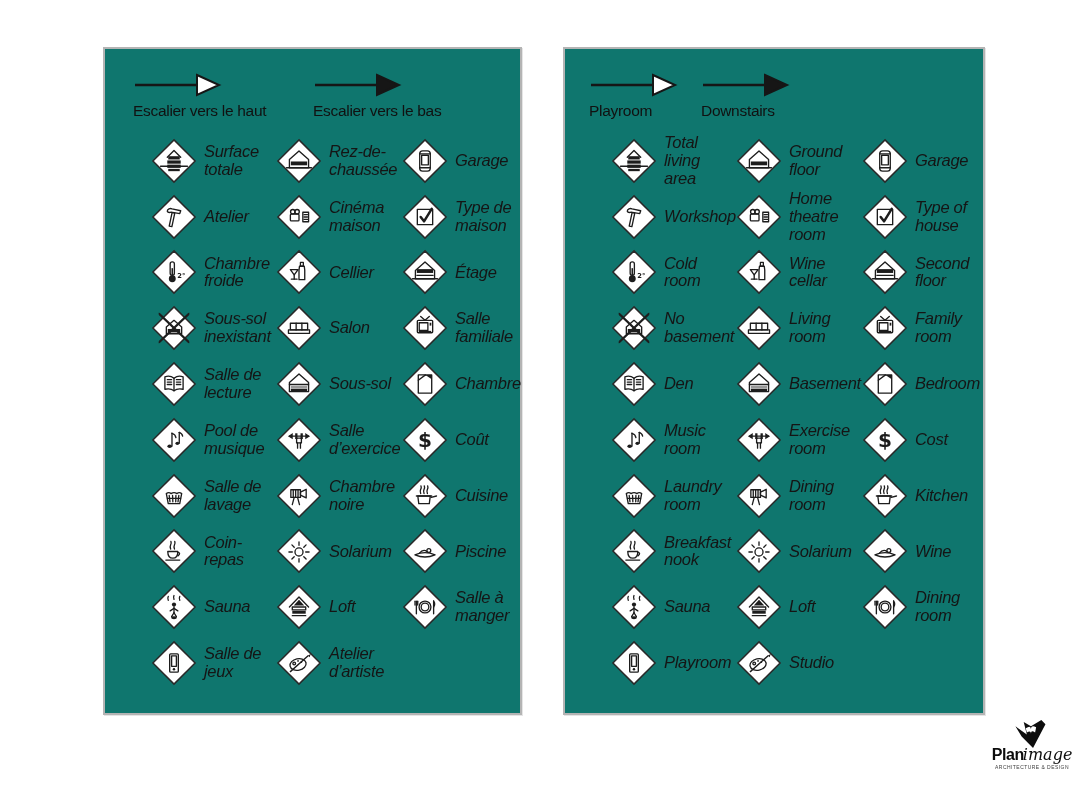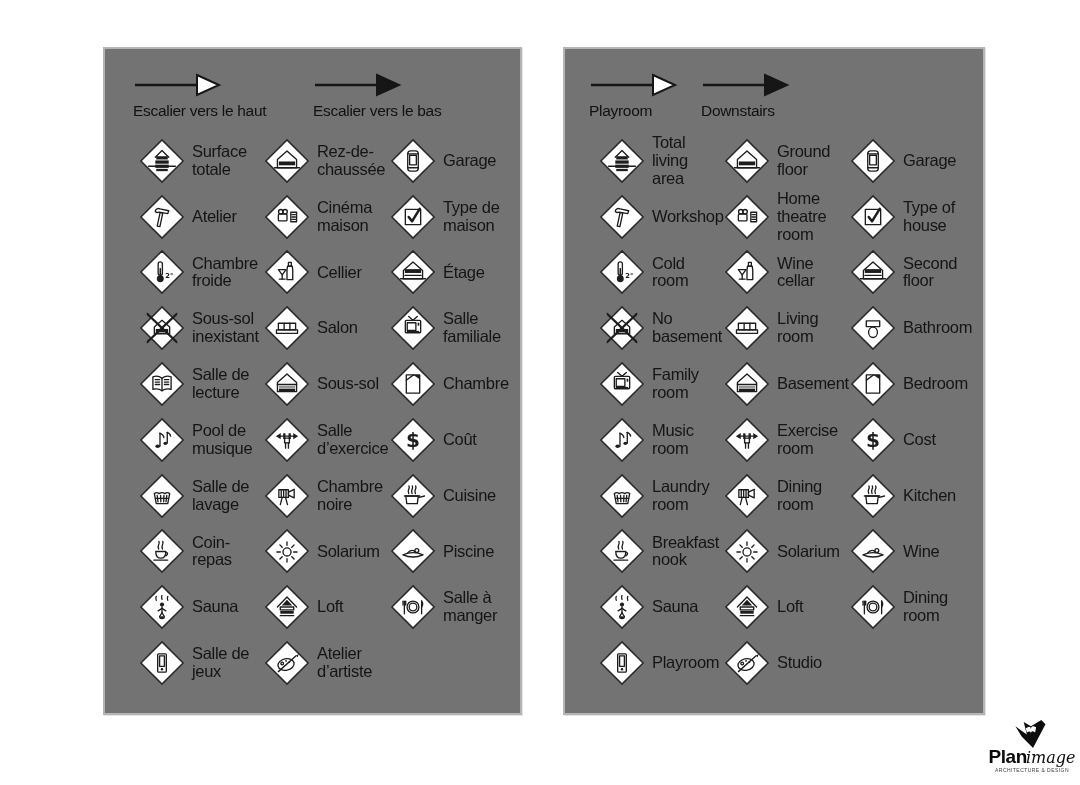--- a/index.html
+++ b/index.html
@@ -6,49 +6,50 @@
   body{
     width:1080px;height:785px;position:relative;background:#ffffff;
     font-family:"Liberation Sans",sans-serif;color:#161616;overflow:hidden;
   }
   .panel-title{
     position:absolute;top:17px;font-size:28px;font-weight:400;letter-spacing:-0.8px;color:#0e0e0e;margin-top:43px;
   }
   #title-fr{left:102px;}
   #title-en{left:565px;}
   .panel{
-    position:absolute;top:47px;height:668px;background:#737373;
+    position:absolute;top:47px;height:668px;background:#0f766e;
     border:2px solid #b4b4b4;box-sizing:border-box;box-shadow:1px 1px 0 rgba(0,0,0,0.10);
   }
   #panel-fr{left:103px;width:419px;}
   #panel-en{left:563px;width:422px;}
   .arrow-group{position:absolute;top:22px;}
   .arrow-group svg{display:block;}
   .arrow-label{margin-top:3px;font-size:15.5px;letter-spacing:-0.3px;white-space:nowrap;color:#111;}
   .arrow-line{stroke:#161616;stroke-width:2.6;}
   .head-outline{fill:#ffffff;stroke:#161616;stroke-width:2;}
   .head-filled{fill:#161616;stroke:#161616;stroke-width:2;}
   .grid{
-    position:absolute;left:0;top:84px;right:0;
+    position:absolute;left:12px;top:84px;right:0;
     display:grid;grid-template-columns:125px 126px 140px;grid-auto-rows:55.8px;
     padding-left:34px;
+    font-style:italic;
   }
   .item{display:flex;align-items:center;gap:7px;}
   .item .label{width:70px;font-size:16.5px;line-height:1.08;letter-spacing:-0.3px;color:#151515;}
   .dshape{fill:#ffffff;stroke:#2a2a2a;stroke-width:1.6;}
   .ic-s{fill:none;stroke:#1d1d1d;stroke-width:1.4;stroke-linecap:round;stroke-linejoin:round;}
   .ic-f{fill:#1d1d1d;stroke:none;}
   .ic-x{stroke:#1d1d1d;stroke-width:2.4;stroke-linecap:round;}
   .ic-chk{fill:none;stroke:#1d1d1d;stroke-width:2.6;stroke-linecap:round;stroke-linejoin:round;}
   .ic-big{font:700 21px "DejaVu Sans",sans-serif;fill:#1d1d1d;}
   .ic-t{font:700 7px "DejaVu Sans",sans-serif;fill:#1d1d1d;}
   #logo{position:absolute;left:988px;top:720px;width:88px;text-align:center;line-height:1;}
   #logo .emblem{display:block;margin:0 auto;}
   #logo .wordmark{white-space:nowrap;margin-top:-2px;}
-  #logo .plan{font-weight:800;font-size:19px;letter-spacing:-0.4px;color:#0c0c0c;}
+  #logo .plan{font-weight:800;font-size:16px;letter-spacing:-0.4px;color:#0c0c0c;}
   #logo .image{font-family:"DejaVu Serif",serif;font-style:italic;font-size:16px;margin-left:-1px;color:#0c0c0c;}
   #logo .tagline{font-size:5px;letter-spacing:0.45px;color:#3d3d3d;margin-top:1.5px;}
 </style>
 </head>
 <body>
 
 <svg width="0" height="0" style="position:absolute" aria-hidden="true">
   <defs>
     <symbol id="i-total-area" viewBox="0 0 32 32">
       <path class="ic-s" d="M9,12 L16,5 L23,12"></path>
@@ -614,36 +615,36 @@
   </div>
 
   <div class="item">
     <svg class="diamond" viewBox="0 0 48 48" width="46" height="46">
       <polygon class="dshape" points="24,2 46,24 24,46 2,24"></polygon>
       <use x="8" y="8" width="32" height="32" href="#i-living-room"></use>
     </svg>
     <div class="label">Living room</div>
   </div>
 
-  <div class="item">
-    <svg class="diamond" viewBox="0 0 48 48" width="46" height="46">
-      <polygon class="dshape" points="24,2 46,24 24,46 2,24"></polygon>
-      <use x="8" y="8" width="32" height="32" href="#i-bathroom"></use>
-    </svg>
-    <div class="label">Bathroom</div>
-  </div>
 
   <div class="item">
     <svg class="diamond" viewBox="0 0 48 48" width="46" height="46">
       <polygon class="dshape" points="24,2 46,24 24,46 2,24"></polygon>
       <use x="8" y="8" width="32" height="32" href="#i-family-room"></use>
     </svg>
     <div class="label">Family room</div>
   </div>
 
+  <div class="item">
+    <svg class="diamond" viewBox="0 0 48 48" width="46" height="46">
+      <polygon class="dshape" points="24,2 46,24 24,46 2,24"></polygon>
+      <use x="8" y="8" width="32" height="32" href="#i-den"></use>
+    </svg>
+    <div class="label">Den</div>
+  </div>
 
   <div class="item">
     <svg class="diamond" viewBox="0 0 48 48" width="46" height="46">
       <polygon class="dshape" points="24,2 46,24 24,46 2,24"></polygon>
       <use x="8" y="8" width="32" height="32" href="#i-basement"></use>
     </svg>
     <div class="label">Basement</div>
   </div>
 
   <div class="item">

